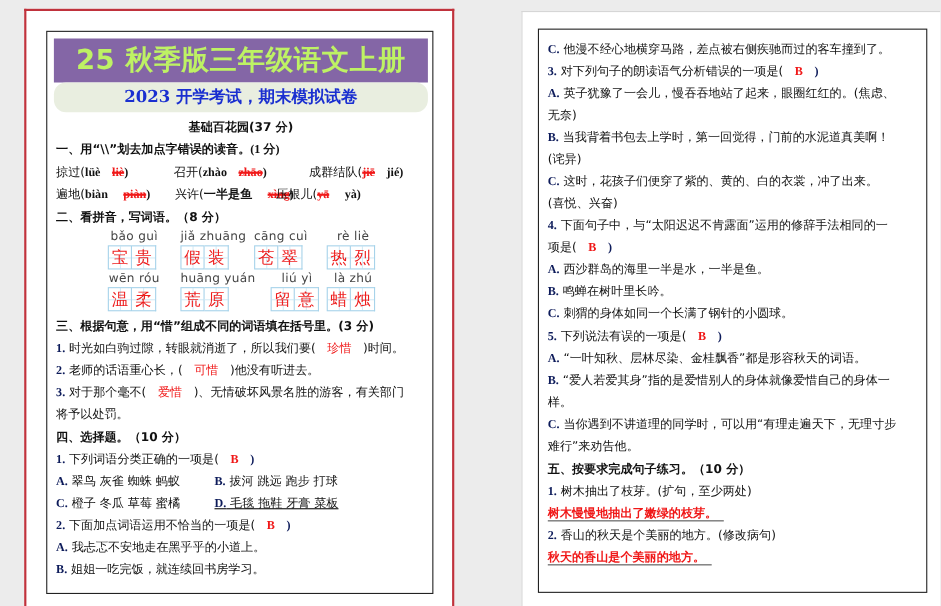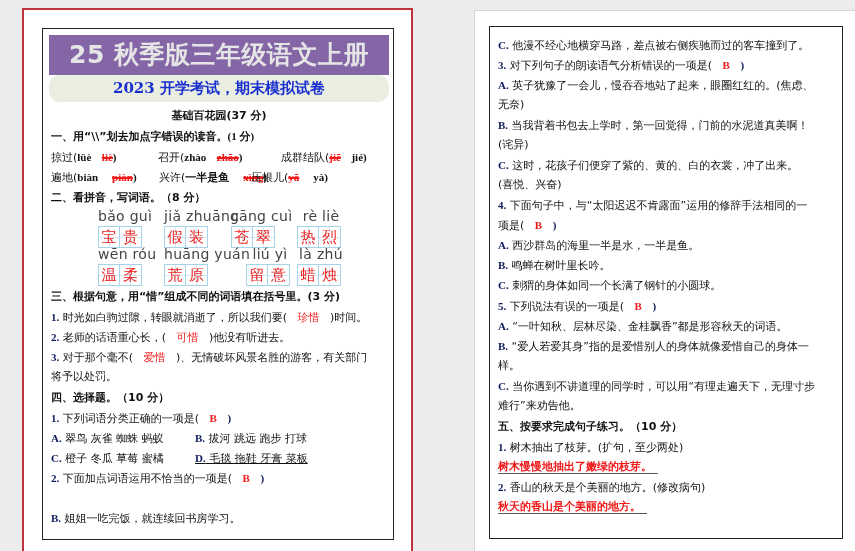--- a/index.html
+++ b/index.html
@@ -7,35 +7,35 @@
   body { position: relative; font-family: "DejaVu Sans", "Liberation Sans", sans-serif; color: #111; }
 
   .page { position: absolute; background: #fff; }
   #page-left { left: 22px; top: 8px; width: 391px; height: 560px; border: 2px solid #c0323c; border-bottom: none; }
   #page-right { left: 474px; top: 10px; width: 381px; height: 560px; border: 1px solid #d6d6d6; border-right: none; border-bottom: none; }
 
   .content-box { position: absolute; background: #fff; border: 1.5px solid #222; }
   #box-left { left: 18px; top: 18px; width: 352px; height: 512px; }
   #box-right { left: 14px; top: 15px; width: 354px; height: 513px; }
 
-  .title-bar { position: absolute; left: 6px; top: 6px; width: 340px; height: 40px; background: #8466a6; color: #e5e5e5;
+  .title-bar { position: absolute; left: 6px; top: 6px; width: 340px; height: 40px; background: #8466a6; color: #bef264;
                font-family: "DejaVu Sans", sans-serif; font-size: 25px; font-weight: bold; text-align: center; line-height: 40px; letter-spacing: 0.5px; }
   .subtitle-bar { position: absolute; left: 6px; top: 46px; width: 340px; height: 27px; background: #e9eee0; color: #1a2fd0;
                   font-family: "DejaVu Serif", serif; font-size: 15px; font-weight: bold; text-align: center; line-height: 27px; border-radius: 11px; }
 
   .line { position: absolute; left: 8px; font-size: 11px; white-space: nowrap; line-height: 14px; }
   .b { font-weight: bold; }
   .red { color: #f01818; }
   .navy { color: #0d1b5a; font-weight: bold; font-family: "Liberation Serif", serif; }
   .strike { text-decoration: line-through; text-decoration-thickness: 1.5px; color: #f01818; font-family: "Liberation Serif", serif; font-weight: bold; }
   .py { font-family: "Liberation Serif", serif; font-weight: bold; }
   .ans-ul { color: #f01818; border-bottom: 1.5px solid #555; padding-right: 6px; font-weight: bold; }
 
   .word-cell { position: absolute; }
-  .pinyin { font-size: 14px; color: #444; text-align: center; width: 48px; white-space: nowrap; letter-spacing: 0.3px; }
+  .pinyin { font-size: 11px; color: #444; text-align: center; width: 48px; white-space: nowrap; letter-spacing: 0.3px; }
   .grid { display: flex; margin-top: 2px; }
   .ch { width: 22px; height: 22px; border: 1px solid #a7d3ea; background:
         linear-gradient(#d5ebf6,#d5ebf6) center/1px 100% no-repeat,
         linear-gradient(#d5ebf6,#d5ebf6) center/100% 1px no-repeat;
         color: #ee1c1c; font-family: "DejaVu Serif", serif; font-size: 15px; text-align: center; line-height: 20px; }
   .ch + .ch { border-left: none; }
 </style>
 </head>
 <body>
 
@@ -153,20 +153,23 @@
       <span><span class="navy">A.</span><span> 翠鸟 灰雀 蜘蛛 蚂蚁</span></span>
       <span style="position:absolute; left:144px;"><span class="navy">B.</span><span> 拔河 跳远 跑步 打球</span></span>
     </div>
     <div class="line" style="top:422px;">
       <span><span class="navy">C.</span><span> 橙子 冬瓜 草莓 蜜橘</span></span>
       <span style="position:absolute; left:144px;text-decoration:underline;"><span class="navy">D.</span><span> 毛毯 拖鞋 牙膏 菜板</span></span>
     </div>
     <div class="line" style="top:442px;">
       <span class="navy">2.</span><span> 下面加点词语运用不恰当的一项是(</span>&nbsp;&nbsp;&nbsp;<span class="red py">B</span>&nbsp;&nbsp;&nbsp;<span class="navy">)</span>
     </div>
+    <div class="line" style="top:462px;">
+      <span class="navy">A.</span><span> 我忐忑不安地走在黑乎乎的小道上。</span>
+    </div>
     <div class="line" style="top:482px;">
       <span class="navy">B.</span><span> 姐姐一吃完饭，就连续回书房学习。</span>
     </div>
   </div>
 </div>
 
 <div id="page-right" class="page">
   <div id="box-right" class="content-box">
     <div class="line" style="top:11px;">
       <span class="navy">C.</span><span> 他漫不经心地横穿马路，差点被右侧疾驰而过的客车撞到了。</span>

